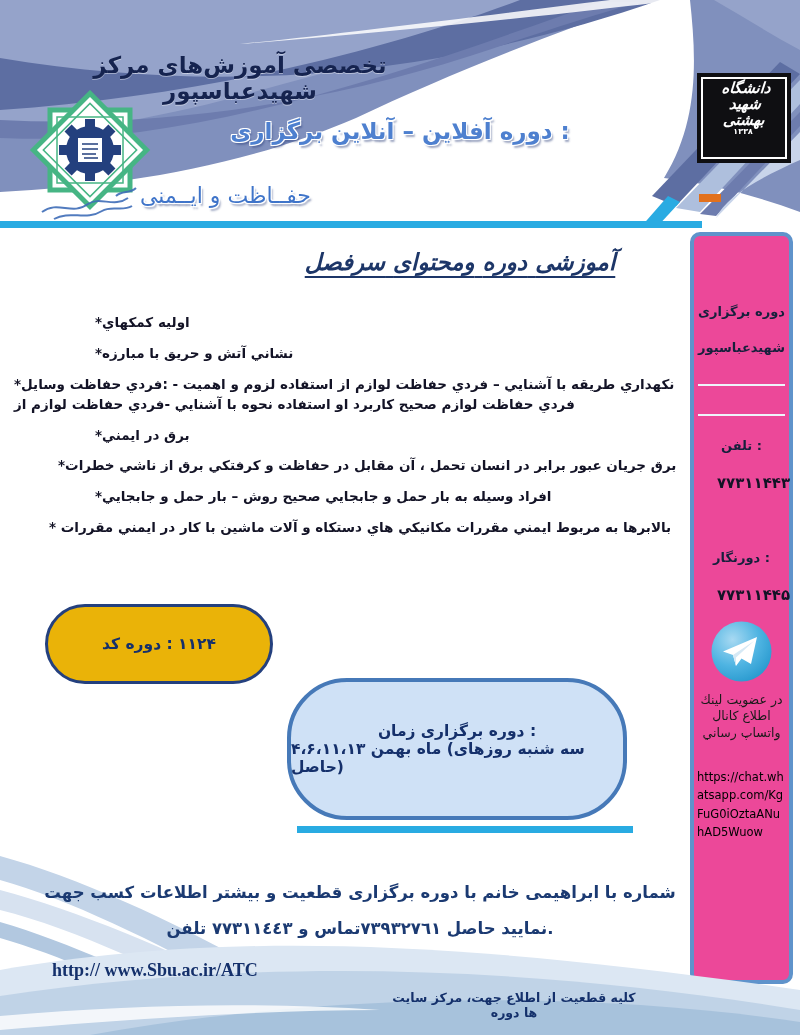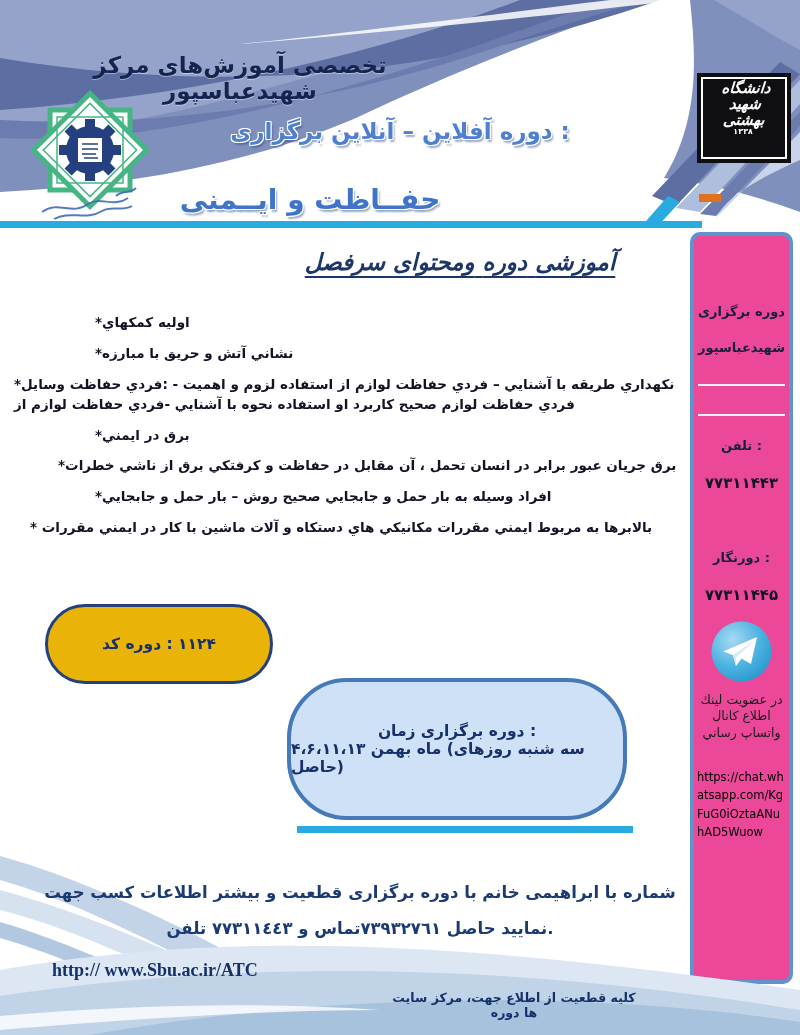--- a/index.html
+++ b/index.html
@@ -7,50 +7,50 @@
        font-family:"DejaVu Sans",sans-serif;}
   .abs{position:absolute;}
   svg{display:block;}
   
   #header-art{left:0;top:0;z-index:1;}
   #center-name{left:30px;top:52px;width:420px;text-align:center;font-size:23px;font-weight:bold;
        color:#15234f;z-index:3;text-shadow:0 1px 0 rgba(255,255,255,.4);}
   #delivery-line{left:120px;top:118px;width:560px;text-align:center;font-size:23px;font-weight:bold;
        color:#4e80cf;z-index:3;
        text-shadow:-1px -1px 0 #fff,1px -1px 0 #fff,-1px 1px 0 #fff,1px 1px 0 #fff,2px 3px 2px rgba(40,60,120,.45);}
-  #course-title{left:140px;top:183px;width:340px;text-align:center;font-size:28px;font-weight:bold;
+  #course-title{left:140px;top:183px;width:340px;font-size:22px;font-weight:normal;
        color:#3f74c9;z-index:3;
        text-shadow:-1px -1px 0 #fff,1px -1px 0 #fff,-1px 1px 0 #fff,1px 1px 0 #fff,2px 3px 2px rgba(40,60,120,.45);}
   #emblem{left:28px;top:90px;z-index:3;}
   #sbu-logo{left:697px;top:73px;width:94px;height:90px;background:#0f0f12;z-index:3;
        box-shadow:inset 0 0 0 4px #0f0f12, inset 0 0 0 6px #ffffff;}
   #sbu-inner{position:absolute;inset:8px;color:#fff;text-align:center;font-weight:bold;
        font-style:italic;font-size:15px;line-height:1.05;transform:skewX(-4deg);}
   #sbu-year{font-size:8px;font-style:normal;letter-spacing:1px;}
   #cyan-divider{left:0;top:221px;width:702px;height:7px;background:#29abe2;z-index:4;}
   #orange-dash{left:699px;top:194px;width:22px;height:8px;background:#e2711d;z-index:4;}
   
   #main-heading{left:250px;top:249px;width:420px;text-align:center;z-index:2;
        font-size:23px;font-weight:bold;font-style:italic;color:#1d3668;
        text-decoration:underline;text-underline-offset:6px;}
   #topics{left:10px;top:312px;width:668px;z-index:2;color:#131326;font-size:13.5px;font-weight:bold;}
   .topic{margin-bottom:10.5px;line-height:1.5;}
-  .ml85{margin-left:85px;} .ml48{margin-left:48px;} .ml30{margin-left:20px;} .ml4{margin-left:4px;}
+  .ml85{margin-left:85px;} .ml48{margin-left:48px;} .ml30{margin-left:39px;} .ml4{margin-left:4px;}
   .pill{z-index:2;display:flex;flex-direction:column;align-items:center;justify-content:center;
        box-sizing:border-box;color:#15306b;font-weight:bold;}
   #code-pill{left:45px;top:604px;width:228px;height:80px;border:3px solid #24407e;border-radius:40px;
        background:#eab308;font-size:15.5px;}
   #time-pill{left:287px;top:678px;width:340px;height:142px;border:4px solid #4679b8;border-radius:60px;
        background:#cfe1f6;font-size:15.5px;gap:0;}
   #cyan-divider2{left:297px;top:826px;width:336px;height:7px;background:#29abe2;z-index:2;}
   
   #sidebar{left:690px;top:232px;width:103px;height:752px;background:#ec4899;border:4px solid #5f93cb;
        border-radius:10px;box-sizing:border-box;z-index:2;}
   .sb{position:absolute;left:0;width:95px;text-align:center;color:#16203c;font-weight:bold;font-size:13px;}
-  .sb-num{font-size:15px;letter-spacing:1px;color:#131326;}
+  .sb-num{font-size:15px;letter-spacing:1px;color:#131326;padding-left:12px;}
   .sb-rule{position:absolute;left:4px;width:87px;height:2px;background:#eef4fb;}
   #tg-icon{position:absolute;left:16px;top:384px;}
   #channel-caption{position:absolute;left:2px;top:456px;width:91px;text-align:center;color:#1a1a1a;
        font-size:12.5px;font-weight:normal;line-height:1.3;}
   #whatsapp-url{position:absolute;left:3px;top:532px;width:90px;font-size:11.5px;line-height:1.6;
        color:#000;word-break:break-all;text-align:left;direction:ltr;}
   
   #bottom-art{left:0;top:838px;z-index:3;}
   #footer-info{left:35px;top:883px;width:650px;text-align:center;z-index:4;color:#1b3a72;
        font-size:16.5px;font-weight:bold;}

